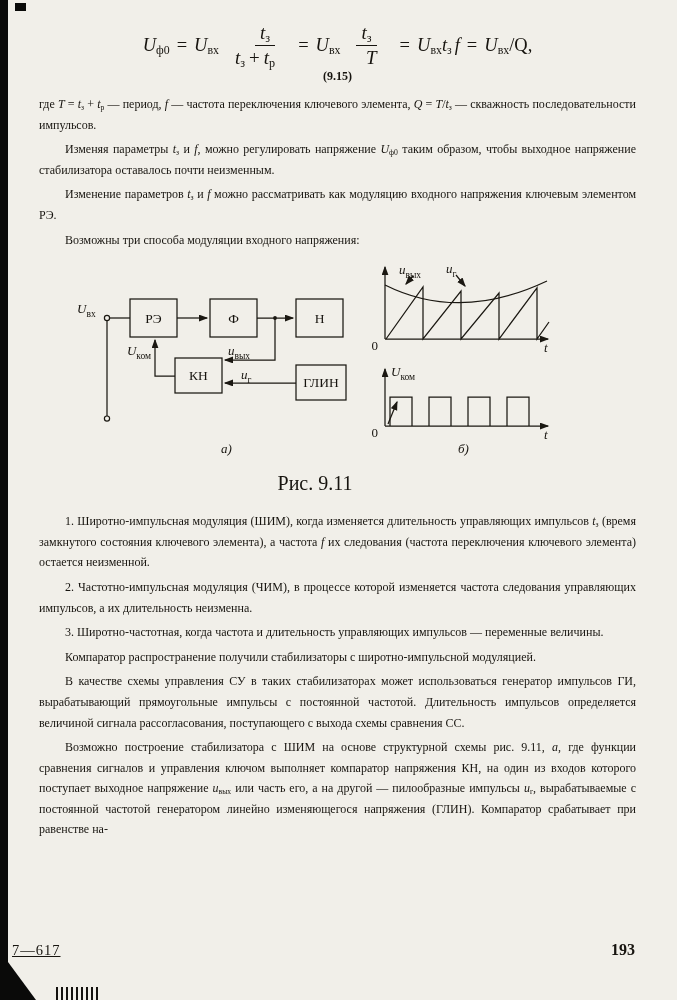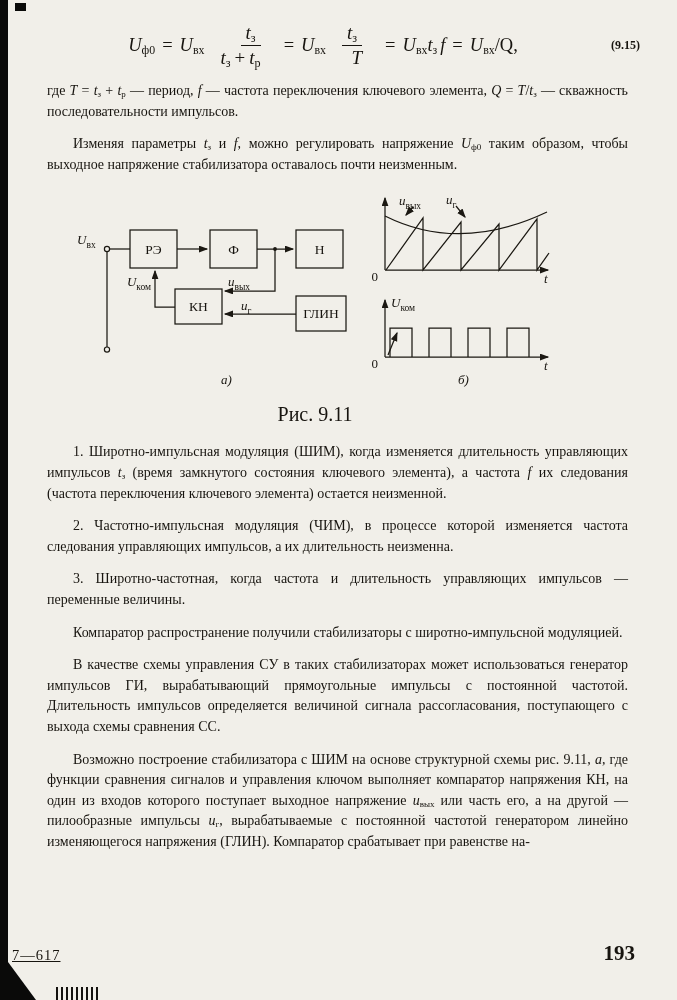--- a/index.html
+++ b/index.html
@@ -2,27 +2,27 @@
 <html><head>
 <meta charset="utf-8">
 <style>
   html,body { margin:0; padding:0; }
   body {
     width:677px; height:1000px; position:relative; overflow:hidden;
     background:#f1efe9; color:#17140f;
     font-family:"Liberation Serif", serif;
   }
   .page { position:absolute; left:35px; right:37px; top:14px; }
-  p { margin:12px; text-align:justify; font-size:14px; line-height:20.6px; }
+  p { margin:4px; text-align:justify; font-size:12px; line-height:20.6px; }
   p.ind { text-indent:26px; }
   .v { font-style:italic; }
   sub { font-size:64%; font-style:normal; line-height:0; position:relative; top:0.22em; vertical-align:baseline; }
 
   
-  .eq-row { display:flex; align-items:center; margin:8px 0 10px; min-height:46px; }
+  .eq-row { display:flex; align-items:center; margin:8px 0 10px; min-height:46px;flex-direction:column; }
   .eq { flex:1; display:flex; justify-content:center; align-items:center; font-size:18.5px; white-space:nowrap; }
   .eq .op { margin:0 7px; }
   .eq .plus { margin:0 4px; }
   .frac { display:inline-flex; flex-direction:column; align-items:flex-end; margin:0 16px; font-size:19px; }
   .frac .num { border-bottom:1.3px solid #17140f; padding:0 5px 1px; }
   .frac .den { padding-top:1px; }
   .eqnum { font-size:12px;font-weight:bold; }
 
   
   .figure { margin-top:6px; }
@@ -33,21 +33,21 @@
   .term-circle { fill:#f1efe9; stroke:#1b1812; stroke-width:1.2; }
   text { fill:#17140f; font-family:"Liberation Serif", serif; }
   .bt { font-size:13.5px; }
   .lt { font-size:13px; }
   .sv { font-style:italic; }
   .ss { font-size:9.5px; }
 
   
   .footer { position:absolute; left:12px; right:42px; top:941px; display:flex; justify-content:space-between; align-items:baseline; }
   .sig { font-size:14.5px; letter-spacing:1px;text-decoration:underline; }
-  .pagenum { font-size:21px; font-weight:bold; }
+  .pagenum { font-size:16px; font-weight:bold; }
 
   
   .left-bar { position:absolute; left:0; top:0; width:8px; height:1000px; background:#0a0a09; }
   .corner-mark { position:absolute; left:15px; top:3px; width:11px; height:8px; background:#0a0a09; }
   .bottom-triangle { position:absolute; left:8px; bottom:0; width:0; height:0; border-bottom:38px solid #0a0a09; border-right:28px solid transparent; }
   .barcode { position:absolute; left:56px; bottom:0; width:42px; height:13px;
              background:repeating-linear-gradient(90deg,#14120f 0 2px, rgba(0,0,0,0) 2px 5px); }
 </style>
 </head>
 <body>
@@ -75,20 +75,22 @@
       <span class="op">=</span>
       <span class="term"><span class="v">U</span><sub>вх</sub><span class="v">t</span><sub>з</sub><span class="v" style="margin-left:3px;">f</span></span>
       <span class="op">=</span>
       <span class="term"><span class="v">U</span><sub>вх</sub><span>/Q,</span></span>
     </div>
     <span class="eqnum">(9.15)</span>
   </div>
 
   <p>где <span class="v">T</span> = <span class="v">t</span><sub>з</sub> + <span class="v">t</span><sub>р</sub> — период, <span class="v">f</span> — частота переключения ключевого элемента, <span class="v">Q</span> = <span class="v">T</span>/<span class="v">t</span><sub>з</sub> — скважность последовательности импульсов.</p>
   <p class="ind">Изменяя параметры <span class="v">t</span><sub>з</sub> и <span class="v">f</span>, можно регулировать напряжение <span class="v">U</span><sub>ф0</sub> таким образом, чтобы выходное напряжение стабилизатора оставалось почти неизменным.</p>
+  <p class="ind">Изменение параметров <span class="v">t</span><sub>з</sub> и <span class="v">f</span> можно рассматривать как модуляцию входного напряжения ключевым элементом РЭ.</p>
+  <p class="ind">Возможны три способа модуляции входного напряжения:</p>
 
   <div class="figure">
     <svg width="485" height="212" viewBox="0 0 485 212">
       <defs>
         <marker id="ah" markerWidth="8" markerHeight="6" refX="6.5" refY="2.75" orient="auto">
           <path d="M0,0 L7.5,2.75 L0,5.5 z" fill="#1b1812"></path>
         </marker>
       </defs>
 
       <g>

